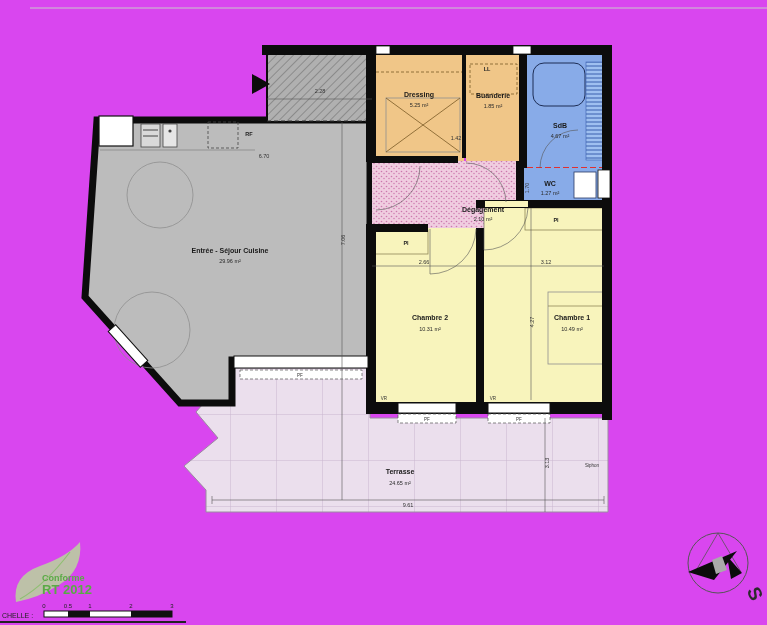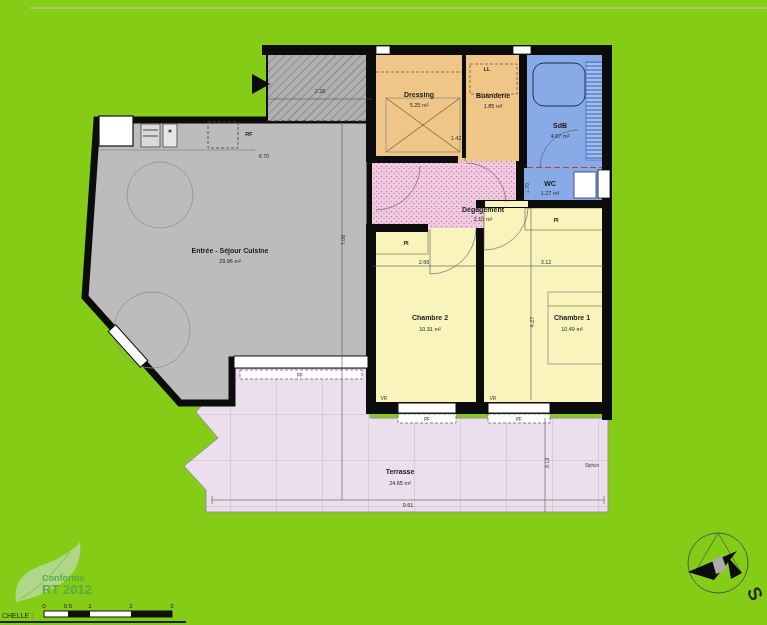--- a/index.html
+++ b/index.html
@@ -1,16 +1,16 @@
 <!DOCTYPE html>
 <html><head>
 <meta charset="utf-8">
 <style>
   html,body{margin:0;padding:0;background:#fff;}
-  #stage{position:relative;width:767px;height:625px;background:#84cc16;overflow:hidden;
+  #stage{position:relative;width:767px;height:625px;background:#d946ef;overflow:hidden;
          font-family:"Liberation Sans",sans-serif;}
   svg{position:absolute;left:0;top:0;}
   text{font-family:"Liberation Sans",sans-serif;}
   .rlabel{font-size:7px;font-weight:bold;fill:#1a1a1a;}
   .rarea{font-size:5.5px;fill:#2a2a2a;}
   .dim{font-size:5.5px;fill:#333;}
   .tiny{font-size:4.5px;fill:#333;}
   .fixlab{font-size:5.5px;fill:#222;font-weight:bold;}
   .wall{fill:#0c0c0c;}
   .thinline{stroke:#555;stroke-width:0.6;fill:none;}

